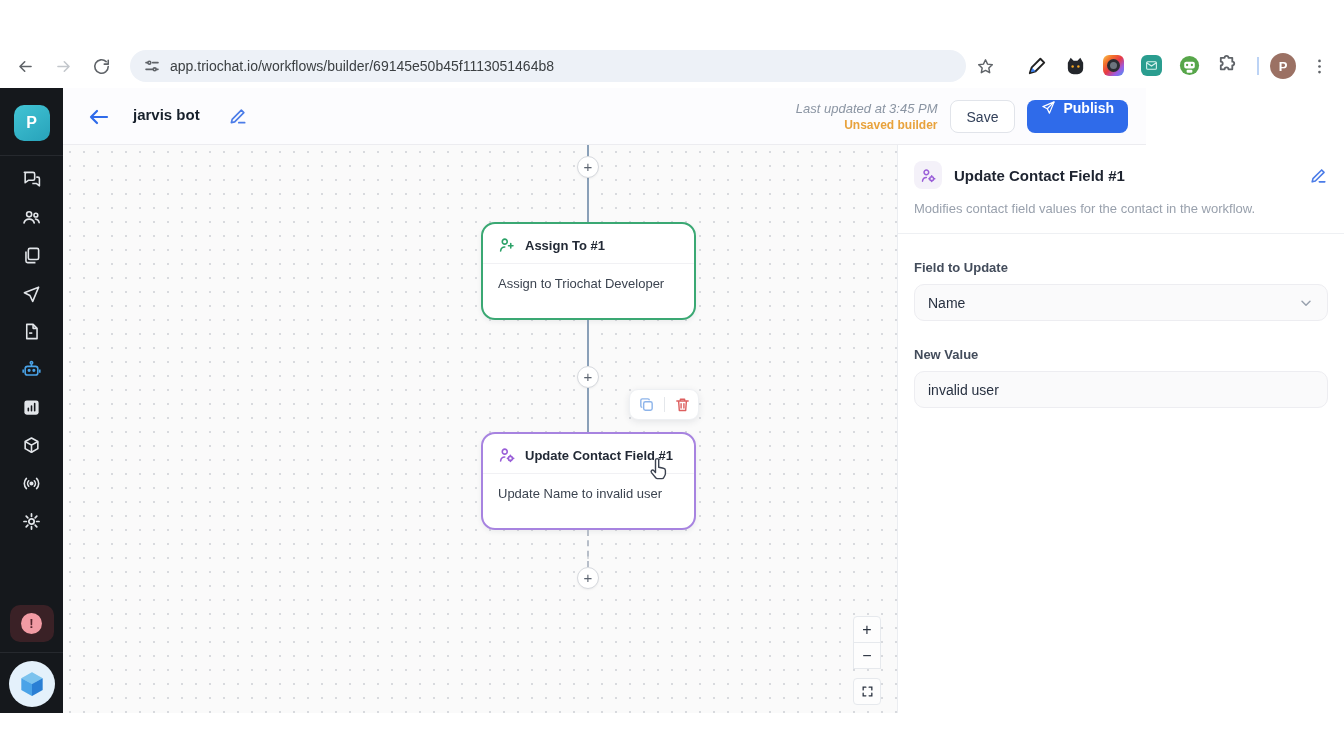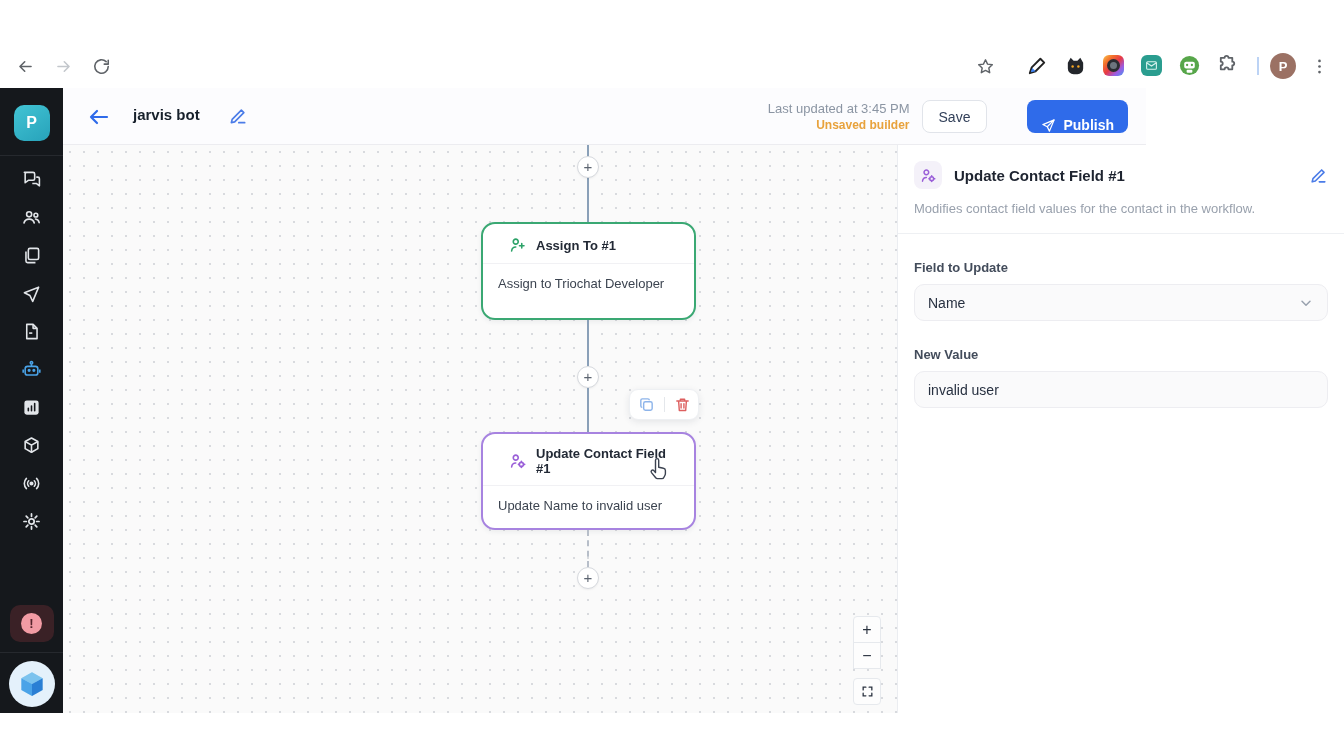--- a/index.html
+++ b/index.html
@@ -19,24 +19,24 @@
   .profile-avatar { position:absolute; top:9px; left:1270px; width:26px; height:26px; border-radius:50%; background:#9b7164; color:#fff; font-size:13px; font-weight:700; display:flex; align-items:center; justify-content:center; cursor:pointer; }
   .toolbar-sep { position:absolute; top:13px; left:1257px; width:2px; height:18px; background:#bcd3f5; }
 
   
   .app-header { position:absolute; top:88px; left:63px; width:1083px; height:57px; background:#fcfcfe; border-bottom:1px solid #ececf0; }
   .hdr-back { position:absolute; left:24px; top:17px; width:24px; height:24px; color:#2f6bea; cursor:pointer; }
   .hdr-title { position:absolute; left:70px; top:18px; font-size:15px; font-weight:700; color:#17202b; }
   .hdr-edit { position:absolute; left:165px; top:18px; width:20px; height:20px; color:#4b7ce8; cursor:pointer; }
   .hdr-right { position:absolute; right:18px; top:0; height:57px; display:flex; align-items:center; gap:12px; }
   .hdr-status { text-align:right; line-height:1.35; }
-  .hdr-updated { font-size:13px; color:#8b95a3; }
+  .hdr-updated { font-size:13px; color:#8b95a3;font-style:italic; }
   .hdr-unsaved { font-size:12px; font-weight:700; color:#e8a23c; }
   .btn-save { height:33px; padding:0 16px; background:#fff; border:1px solid #e1e4ea; border-radius:8px; font-size:14px; font-weight:500; color:#33415a; font-family:inherit; cursor:pointer; }
-  .btn-publish { height:33px; padding:0 14px; background:#2f6bea; border:none; border-radius:8px; font-size:14px; font-weight:600; color:#fff; font-family:inherit; display:flex; align-items:flex-end; gap:7px; cursor:pointer;margin-left:28px; }
+  .btn-publish { height:33px; padding:0 14px; background:#2f6bea; border:none; border-radius:8px; font-size:14px; font-weight:600; color:#fff; font-family:inherit; display:flex; align-items:flex-start; gap:7px; cursor:pointer; }
   .btn-publish svg { width:15px; height:15px; }
 
   
   .sidebar { position:absolute; top:88px; left:0; width:63px; height:625px; background:#15181c; display:flex; flex-direction:column; align-items:center; }
   .ws-logo { margin-top:17px; width:36px; height:36px; border-radius:10px; background:linear-gradient(145deg,#42c4d4,#27a2ba); color:#fff; font-weight:800; font-size:16px; display:flex; align-items:center; justify-content:center; cursor:pointer; }
   .sb-divider { width:63px; height:1px; background:#26292e; margin:14px 0 6px; }
   .sb-ico { width:34px; height:34px; margin-bottom:4px; display:flex; align-items:center; justify-content:center; color:#e2e5e9; cursor:pointer; }
   .sb-ico svg { width:19px; height:19px; }
   .sb-ico.active { color:#4aa3e8; }
   .sb-error { margin-top:auto; width:44px; height:37px; border-radius:10px; background:#3a2126; display:flex; align-items:center; justify-content:center; cursor:pointer; }
@@ -46,21 +46,21 @@
 
   
   .canvas { position:absolute; top:145px; left:63px; width:834px; height:568px; background:#fafafa;
             background-image:radial-gradient(circle, #d8dade 1px, transparent 1.3px); background-size:14px 14px; overflow:hidden; }
   .vline { position:absolute; left:524px; width:2px; background:#8aa0b8; }
   .vline-dashed { position:absolute; left:524px; width:0; border-left:2px dashed #b7bec9; }
   .plus-node { position:absolute; left:514px; width:22px; height:22px; border-radius:50%; background:#fff; border:1px solid #d6d9de; box-shadow:0 1px 2px rgba(0,0,0,.05); color:#5c6470; font-size:15px; line-height:20px; text-align:center; cursor:pointer; }
   .flow-node { position:absolute; left:418px; width:215px; height:98px; background:#fff; border-radius:14px; box-shadow:0 2px 5px rgba(40,50,70,.07); cursor:pointer; }
   .flow-node.green { border:2px solid #3aa873; }
   .flow-node.purple { border:2px solid #a783e0; }
-  .node-head { display:flex; align-items:center; gap:9px; padding:12px 26px 9px; border-bottom:1px solid #f1f1f4; }
+  .node-head { display:flex; align-items:center; gap:9px; padding:12px 15px 9px; border-bottom:1px solid #f1f1f4; }
   .node-head .n-ico { width:18px; height:18px; flex:0 0 auto; }
   .node-head.green-ico { color:#2ca268; }
   .node-title { font-size:13px; font-weight:700; color:#222935; }
   .node-body { padding:12px 15px; font-size:13px; color:#3c4450; }
   .purple-ico { color:#9a5fd8; }
   .node-toolbar { position:absolute; left:566px; top:244px; width:70px; height:31px; background:#fff; border:1px solid #eef0f3; border-radius:9px; box-shadow:0 2px 7px rgba(40,50,70,.10); display:flex; align-items:center; justify-content:center; gap:9px; }
   .node-toolbar .tb-sep { width:1px; height:15px; background:#e4e7eb; }
   .tb-btn { width:17px; height:17px; display:flex; align-items:center; justify-content:center; cursor:pointer; }
   .tb-copy { color:#8db4ea; }
   .tb-trash { color:#dd5f5f; }
@@ -102,20 +102,29 @@
     <div class="nav-ico" style="left:52px;color:#c3c7cc;">
       <svg viewBox="0 0 24 24" fill="none" stroke="currentColor" stroke-width="2" stroke-linecap="round" stroke-linejoin="round">
           <path d="M5 12h14M13 6l6 6-6 6"></path>
         </svg>
     </div>
     <div class="nav-ico" style="left:90px;">
       <svg viewBox="0 0 24 24" fill="none" stroke="currentColor" stroke-width="2" stroke-linecap="round" stroke-linejoin="round">
           <path d="M20.5 12a8.5 8.5 0 1 1-2.6-6.1M20.5 4v5h-5"></path>
         </svg>
     </div>
+    <div class="url-pill">
+      <svg class="tune-ico" viewBox="0 0 24 24" fill="none" stroke="currentColor" stroke-width="2.4" stroke-linecap="round">
+          <circle cx="8" cy="7" r="2.2"></circle>
+          <path d="M13 7h8M3 7h2.5"></path>
+          <circle cx="16" cy="17" r="2.2"></circle>
+          <path d="M3 17h10M21 17h-2.5"></path>
+        </svg>
+      <span class="url-text">app.triochat.io/workflows/builder/69145e50b45f1113051464b8</span>
+    </div>
     <div class="nav-ico" style="left:974px;">
       <svg viewBox="0 0 24 24" fill="none" stroke="currentColor" stroke-width="1.8" stroke-linejoin="round">
           <path d="M12 3.5l2.6 5.5 6 .8-4.4 4.1 1.1 5.9L12 17l-5.3 2.8 1.1-5.9L3.4 9.8l6-.8L12 3.5z"></path>
         </svg>
     </div>
     <div class="ext-ico" style="left:1026px;">
       <svg viewBox="0 0 24 24">
           <path d="M4 20l2-6 9-9 4 4-9 9-6 2z" fill="none" stroke="#222" stroke-width="2" stroke-linejoin="round"></path>
           <path d="M5 19l1.5-4.5L10 18z" fill="#3b82f6"></path>
         </svg>

